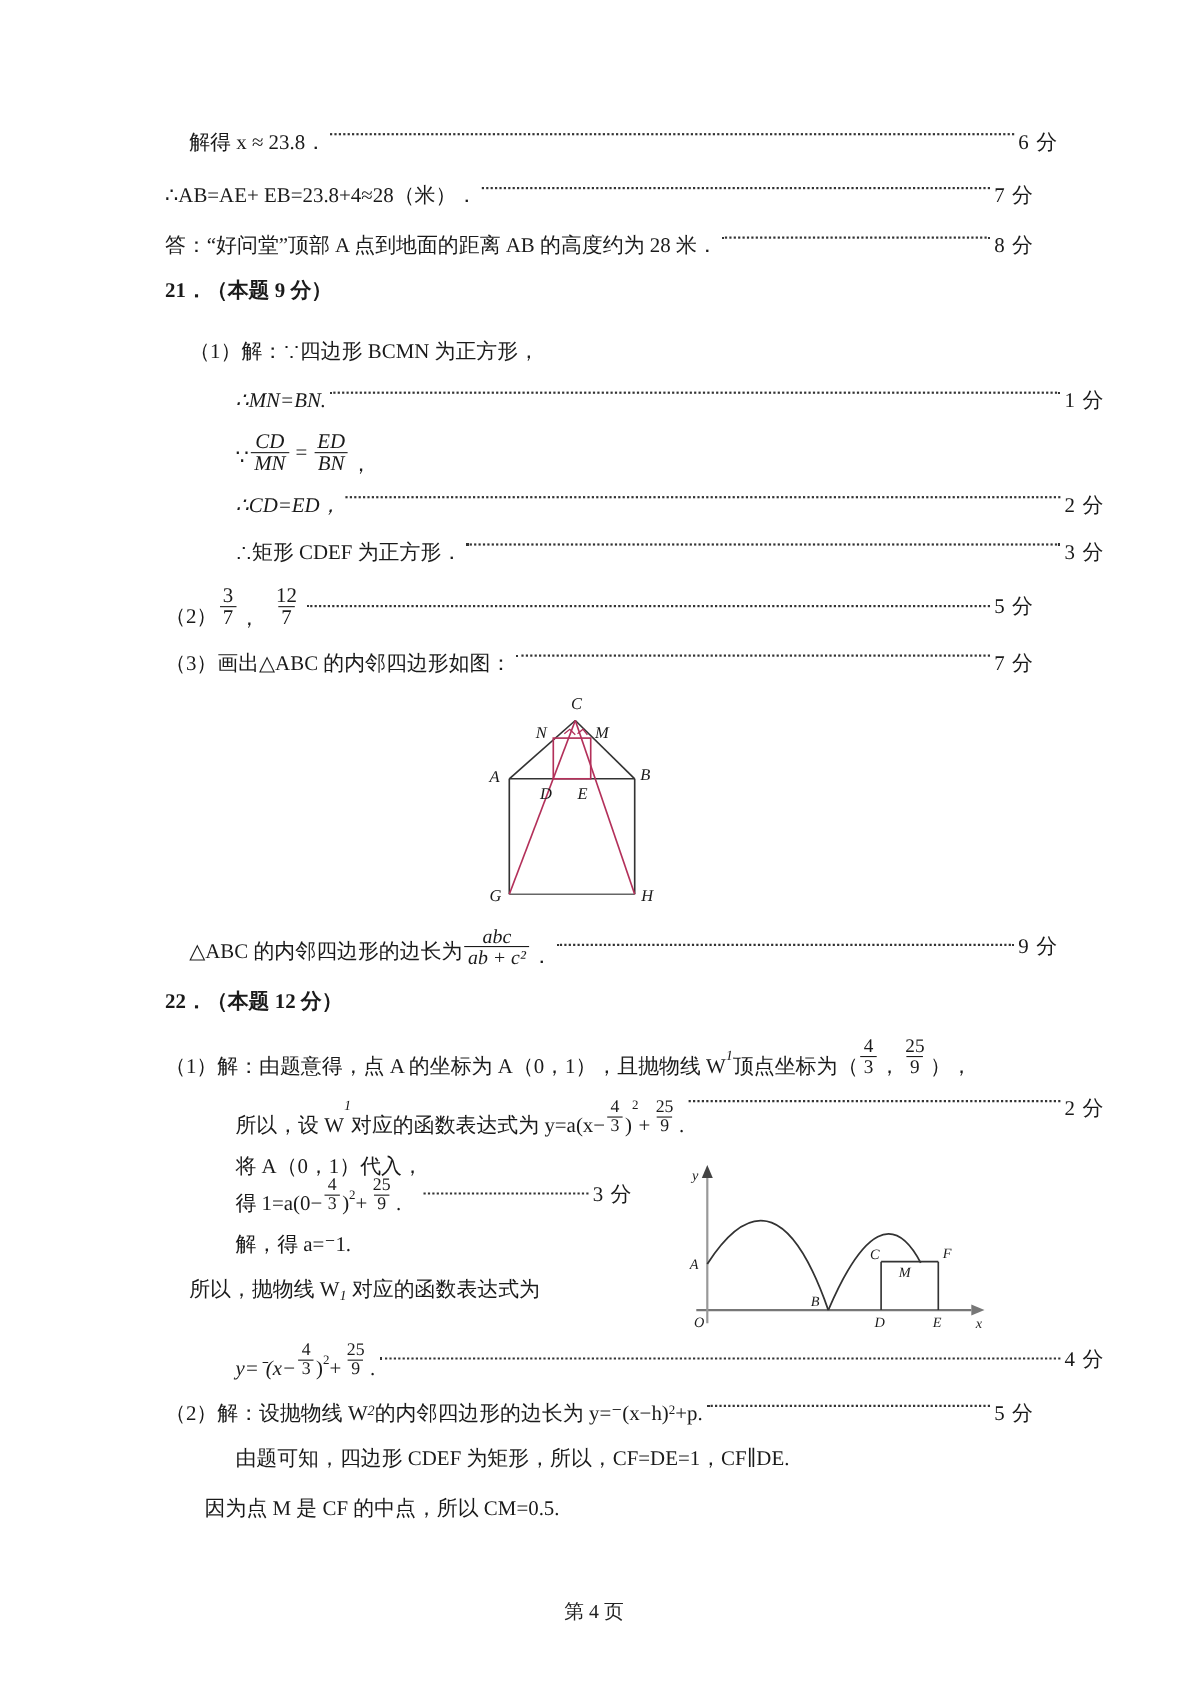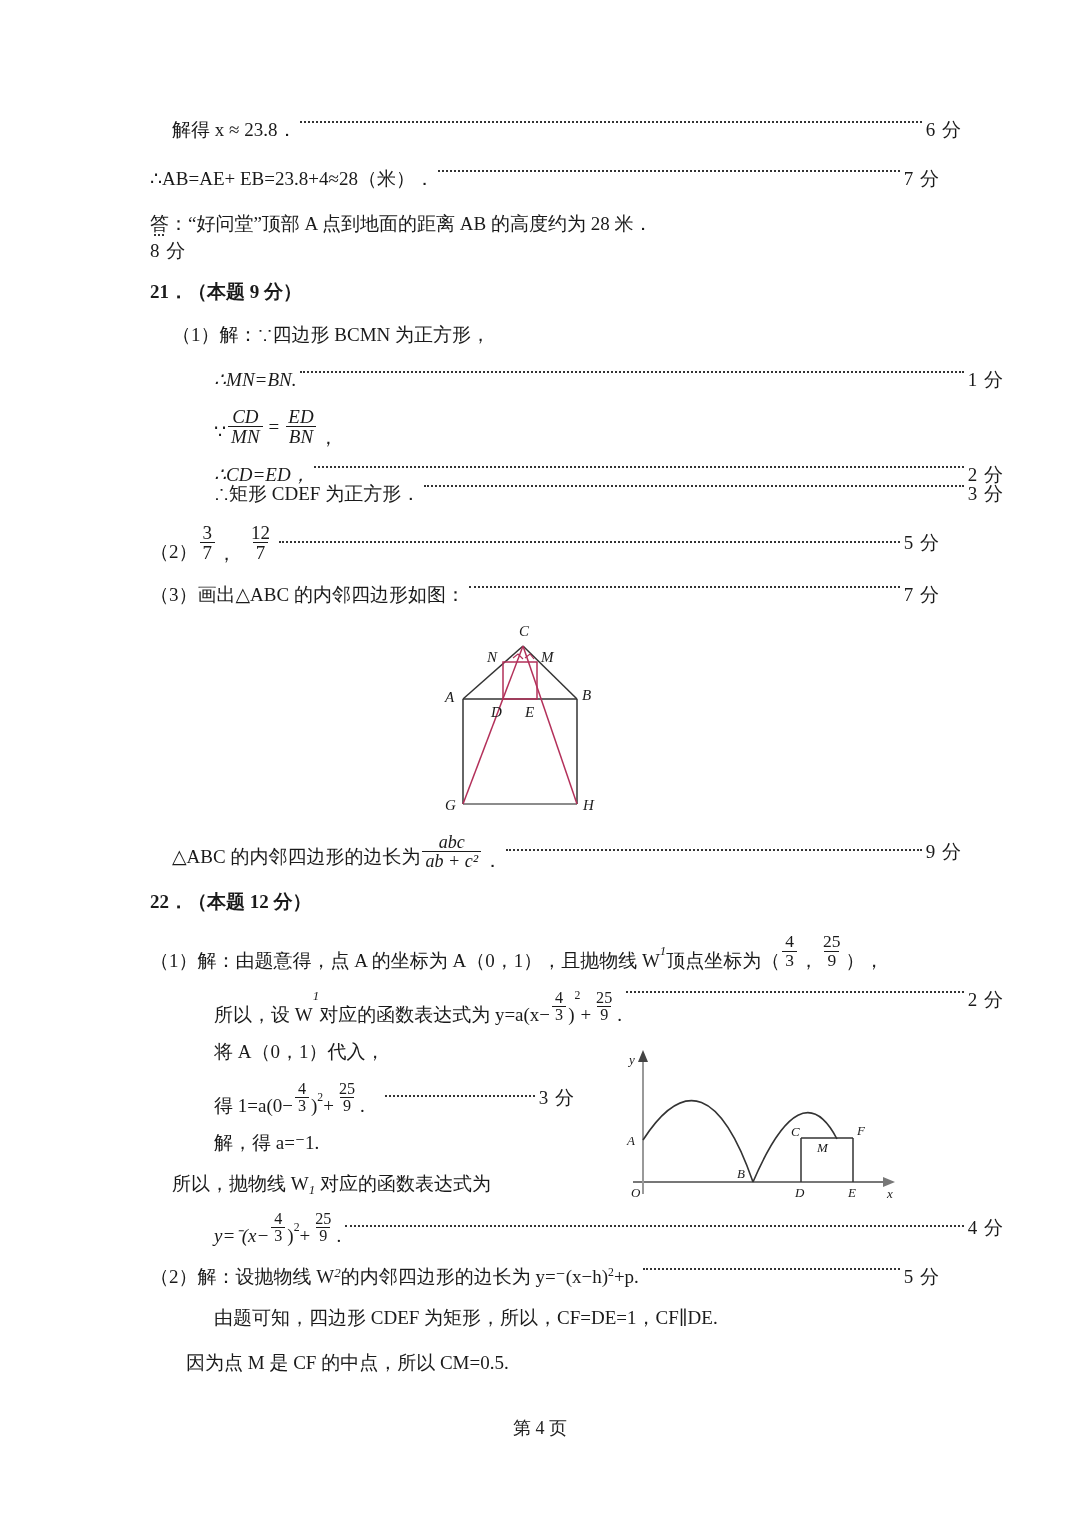--- a/index.html
+++ b/index.html
@@ -92,21 +92,21 @@
     display: flex;
     align-items: flex-start;
   }
   .two-col .left-col { flex: 0 0 auto; width: 455px; }
   .two-col .right-col { flex: 0 0 auto; }
 
   .footer {
     position: absolute;
     left: 0;
     right: 0;
-    top: 1415px;
+    top: 1452px;
     text-align: center;
     font-size: 18px;
     color: #222;
   }
   .footer .fbox {
     display: inline-block;
     padding: 1px 8px;
   }
 </style>
 </head>
@@ -120,27 +120,27 @@
       <span class="leader"></span>
       <span class="score">6 分</span>
     </div>
 
     <div class="line i0" style="margin-bottom:26px;">
       <span class="txt">∴AB=AE+ EB=23.8+4≈28（米）．</span>
       <span class="leader"></span>
       <span class="score">7 分</span>
     </div>
 
-    <div class="line i0" style="margin-bottom:22px;flex-direction:column;">
+    <div class="line i0" style="margin-bottom:22px;">
       <span class="txt">答：“好问堂”顶部 A 点到地面的距离 AB 的高度约为 28 米．</span>
       <span class="leader"></span>
       <span class="score">8 分</span>
     </div>
 
-    <div class="plain i0" style="margin-bottom:24px;">
+    <div class="plain i0" style="margin-bottom:36px;">
       <span class="bold">21．（本题 9 分）</span>
     </div>
 
     <div class="plain i1" style="margin-bottom:26px;">（1）解：∵四边形 BCMN 为正方形，</div>
 
     <div class="line i2" style="margin-bottom:18px;">
       <span class="txt it">∴MN=BN.</span>
       <span class="leader"></span>
       <span class="score">1 分</span>
     </div>
@@ -152,21 +152,21 @@
         <span class="den">MN</span>
       </span>
       <span style="margin:0 4px;">=</span>
       <span class="frac big it">
         <span class="num">ED</span>
         <span class="den">BN</span>
       </span>
       <span style="align-self:flex-end;">，</span>
     </div>
 
-    <div class="line i2" style="">
+    <div class="line i2" style="margin-bottom:24px;">
       <span class="txt it">∴CD=ED，</span>
       <span class="leader"></span>
       <span class="score">2 分</span>
     </div>
 
     <div class="line i2" style="margin-bottom:20px;">
       <span class="txt">∴矩形 CDEF 为正方形．</span>
       <span class="leader"></span>
       <span class="score">3 分</span>
     </div>
@@ -273,21 +273,21 @@
         <span class="den">9</span>
       </span>
       <span style="align-self:flex-end;">.</span>
       <span class="leader" style="margin-bottom:4px;"></span>
       <span class="score">2 分</span>
     </div>
 
     <div class="two-col">
       <div class="left-col">
 
-        <div class="plain i2" style="margin-bottom:20px;">将 A（0，1）代入，</div>
+        <div class="plain i2" style="">将 A（0，1）代入，</div>
 
         <div class="plain i2" style="margin-bottom:18px; display:flex; align-items:center;">
           <span style="align-self:flex-end;">得 1=a(0−</span>
           <span class="frac" style="font-size:0.85em;">
             <span class="num">4</span>
             <span class="den">3</span>
           </span>
           <span style="align-self:flex-end;">)</span>
           <span class="sup">2</span>
           <span style="align-self:flex-end;">+</span>

